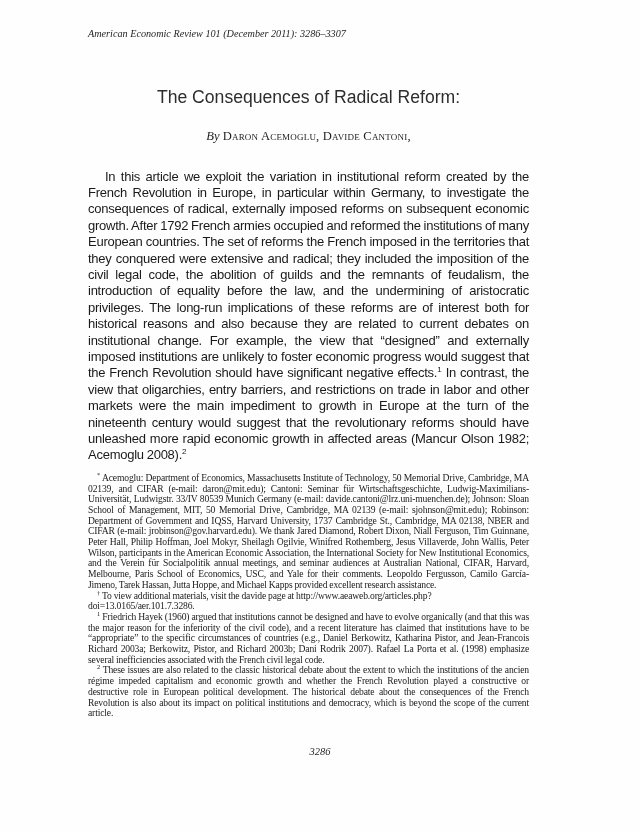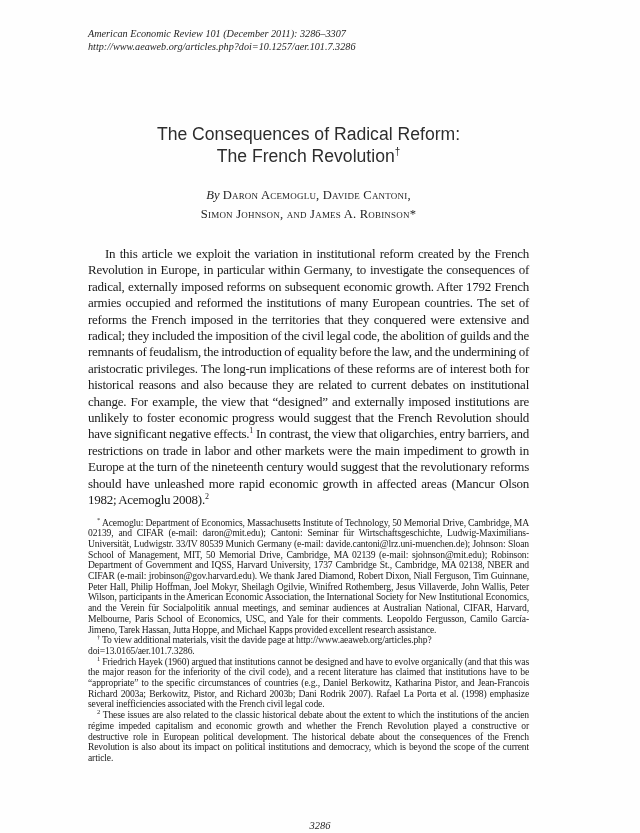--- a/index.html
+++ b/index.html
@@ -20,21 +20,21 @@
   
   .journal-header {
     font-family: "Liberation Serif", serif;
     font-style: italic;
     font-size: 10.2px;
     line-height: 13px;
     color: #242424;
   }
   
   .title-block {
-    margin-top: 70px;
+    margin-top: 46px;
     text-align: center;
     font-family: "Liberation Sans", sans-serif;
     font-size: 17.6px;
     line-height: 22px;
     color: #2d2d2d;
     font-weight: 400;
   }
   .title-block sup {
     font-size: 10px;
     line-height: 0;
@@ -54,21 +54,21 @@
     font-family: Liberation Serif, serif;
   }
   .byline .smallcaps {
     font-variant: small-caps;
     letter-spacing: 0.2px;
     text-align: center;
   }
   
   .body-text {
     margin: 23px 0 0 0;
-    font-family: Liberation Serif, serif;
+    font-family: Liberation Sans, sans-serif;
     font-size: 13px;
     line-height: 16.4px;
     letter-spacing: -0.25px;
     word-spacing: -0.5px;
     text-align: justify;
     text-indent: 17px;
     color: #1a1a1a;
   }
   .body-text sup {
     font-size: 8px;
@@ -100,46 +100,43 @@
     vertical-align: super;
     letter-spacing: 0;
   }
   .footnotes .it {
   }
   
   .page-number {
     position: absolute;
     left: 0;
     right: 0;
-    top: 820px;
+    top: 746px;
     text-align: center;
     font-family: "Liberation Serif", serif;
     font-style: italic;
     font-size: 10.5px;
     color: #2a2a2a;
   }
 </style>
 </head>
 <body>
 
 <div class="page">
 
   <div class="journal-header">
     <div>American Economic Review 101 (December 2011): 3286–3307</div>
-    <div>http://www.aeaweb.org/articles.php?doi=10.1257/aer.101.7.3286</div>
   </div>
 
   <div class="title-block">
     <div>The Consequences of Radical Reform:</div>
-    <div><span>The French Revolution</span><sup>†</sup></div>
   </div>
 
   <div class="byline">
     <div><span class="by">By</span> <span class="smallcaps">Daron Acemoglu, Davide Cantoni,</span></div>
-    <div><span class="smallcaps">Simon Johnson, and James A. Robinson*</span></div>
   </div>
 
   <p class="body-text"><span>In this article we exploit the variation in institutional reform created by the French Revolution in Europe, in particular within Germany, to investigate the consequences of radical, externally imposed reforms on subsequent economic growth. After 1792 French armies occupied and reformed the institutions of many European countries. The set of reforms the French imposed in the territories that they conquered were extensive and radical; they included the imposition of the civil legal code, the abolition of guilds and the remnants of feudalism, the introduction of equality before the law, and the undermining of aristocratic privileges. The long-run implications of these reforms are of interest both for historical reasons and also because they are related to current debates on institutional change. For example, the view that “designed” and externally imposed institutions are unlikely to foster economic progress would suggest that the French Revolution should have significant negative effects.</span><sup>1</sup> <span>In contrast, the view that oligarchies, entry barriers, and restrictions on trade in labor and other markets were the main impediment to growth in Europe at the turn of the nineteenth century would suggest that the revolutionary reforms should have unleashed more rapid economic growth in affected areas (Mancur Olson 1982; Acemoglu 2008).</span><sup>2</sup></p>
 
   <div class="footnotes">
     <p><sup>*</sup> <span>Acemoglu: Department of Economics, Massachusetts Institute of Technology, 50 Memorial Drive, Cambridge, MA 02139, and CIFAR (e-mail: daron@mit.edu); Cantoni: Seminar für Wirtschaftsgeschichte, Ludwig-Maximilians-Universität, Ludwigstr. 33/IV 80539 Munich Germany (e-mail: davide.cantoni@lrz.uni-muenchen.de); Johnson: Sloan School of Management, MIT, 50 Memorial Drive, Cambridge, MA 02139 (e-mail: sjohnson@mit.edu); Robinson: Department of Government and IQSS, Harvard University, 1737 Cambridge St., Cambridge, MA 02138, NBER and CIFAR (e-mail: jrobinson@gov.harvard.edu). We thank Jared Diamond, Robert Dixon, Niall Ferguson, Tim Guinnane, Peter Hall, Philip Hoffman, Joel Mokyr, Sheilagh Ogilvie, Winifred Rothemberg, Jesus Villaverde, John Wallis, Peter Wilson, participants in the American Economic Association, the International Society for New Institutional Economics, and the Verein für Socialpolitik annual meetings, and seminar audiences at Australian National, CIFAR, Harvard, Melbourne, Paris School of Economics, USC, and Yale for their comments. Leopoldo Fergusson, Camilo García-Jimeno, Tarek Hassan, Jutta Hoppe, and Michael Kapps provided excellent research assistance.</span></p>
     <p class="no-justify"><sup>†</sup> <span>To view additional materials, visit the davide page at</span> <span>http://www.aeaweb.org/articles.php?doi=13.0165/aer.101.7.3286.</span></p>
     <p><sup>1</sup> <span>Friedrich Hayek (1960) argued that institutions cannot be designed and have to evolve organically (and that this was the major reason for the inferiority of the civil code), and a recent literature has claimed that institutions have to be “appropriate” to the specific circumstances of countries (e.g., Daniel Berkowitz, Katharina Pistor, and Jean-Francois Richard 2003a; Berkowitz, Pistor, and Richard 2003b; Dani Rodrik 2007). Rafael La Porta et al. (1998) emphasize several inefficiencies associated with the French civil legal code.</span></p>
     <p><sup>2</sup> <span>These issues are also related to the classic historical debate about the extent to which the institutions of the </span><span class="it">ancien régime</span><span> impeded capitalism and economic growth and whether the French Revolution played a constructive or destructive role in European political development. The historical debate about the consequences of the French Revolution is also about its impact on political institutions and democracy, which is beyond the scope of the current article.</span></p>
   </div>

